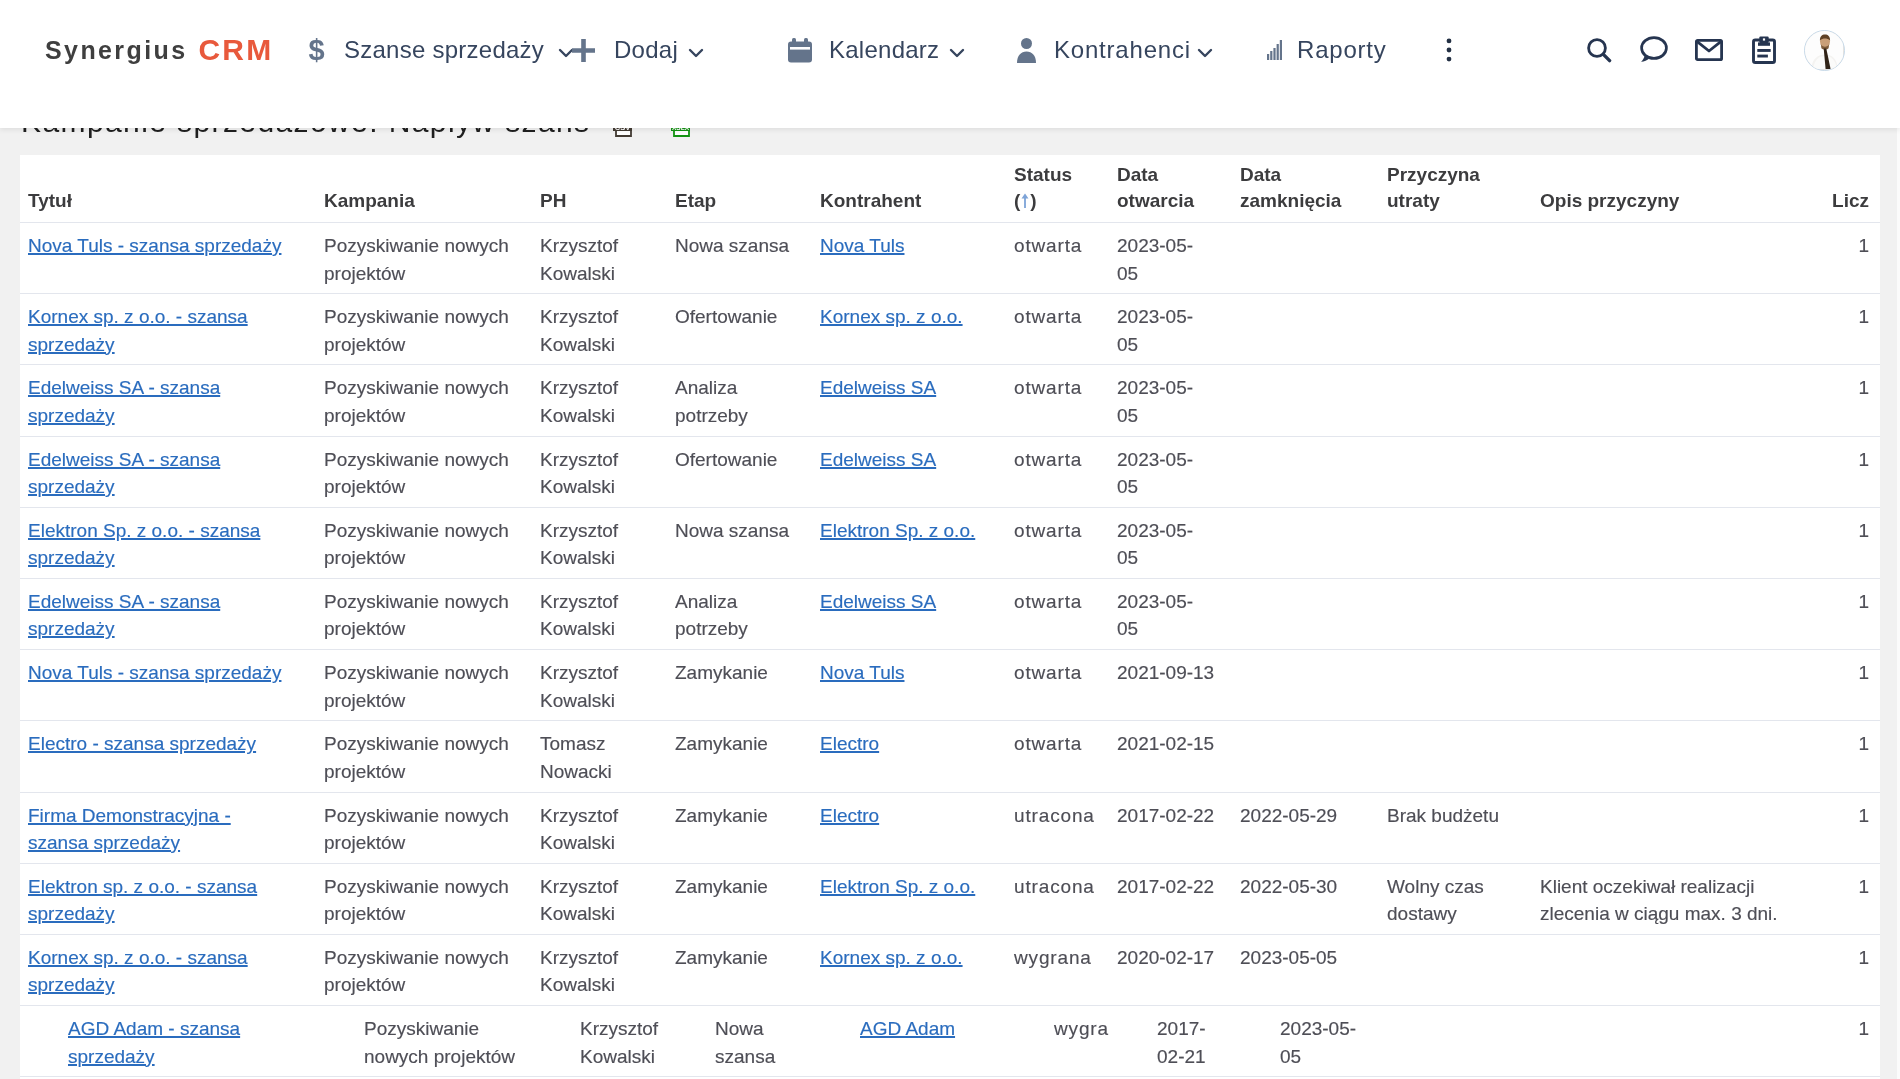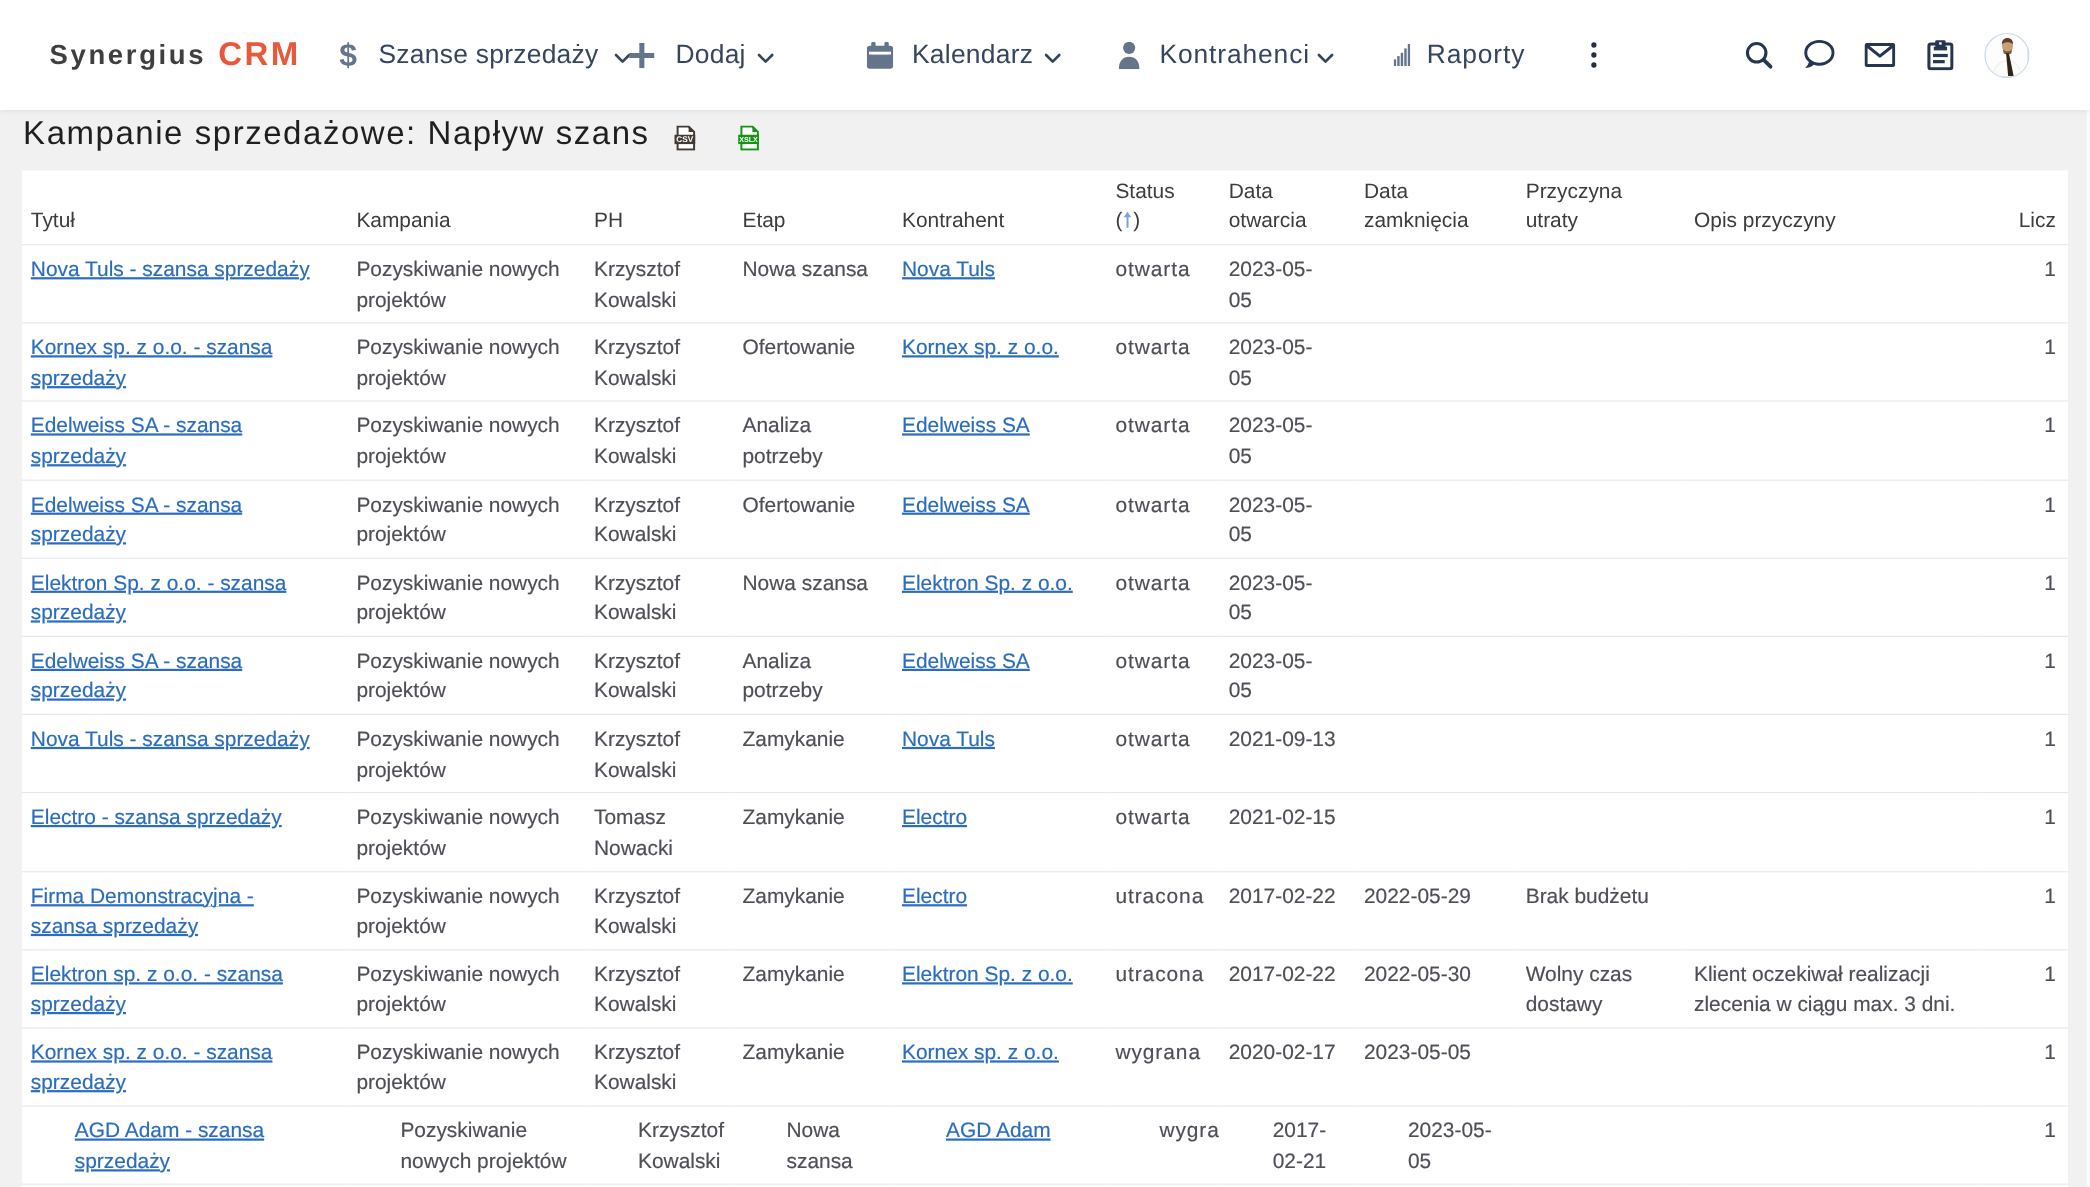--- a/index.html
+++ b/index.html
@@ -6,21 +6,21 @@
   * { margin:0; padding:0; box-sizing:border-box; }
   html,body { width:1900px; height:1079px; overflow:hidden; }
   body {
     background:#f1f1f1;
     font-family:"Liberation Sans", sans-serif;
     color:#4e4e56;
   }
   
   .navbar {
     position:relative;
-    height:100px;
+    height:128px;
     background:#ffffff;
     box-shadow:0 2px 5px rgba(0,0,0,0.08);
     z-index:5;
   }
   .nav-item { position:absolute; top:0; height:100px; display:flex; align-items:center; white-space:nowrap; }
   .logo { left:45px; font-size:25px; font-weight:700; letter-spacing:2.4px; color:#3f3f3f; }
   .logo .crm { color:#e8593c; font-size:30px; letter-spacing:2.2px; margin-left:11px; }
   .menu-text { font-size:24px; color:#36455e; letter-spacing:0.25px; }
   .chev { margin-left:10px; position:relative; top:3px; }
   
@@ -46,21 +46,21 @@
     width:1860px;
   }
   th, td {
     font-size:19px;
     text-align:left;
     vertical-align:top;
     overflow:hidden;
   }
   th {
     vertical-align:bottom;
-    font-weight:400;
+    font-weight:700;
     color:#3c3c3e;
     line-height:26px;
     padding:7px 8px 8px 8px;
     height:67px;
   }
   td { -webkit-text-stroke:0.15px #4e4e56; color:#4e4e56; line-height:27.5px; padding:9px 8px 3.7px 8px; height:71.2px; border-top:1px solid #e3e6ed; }
   tr.last td { border-bottom:1px solid #e3e6ed;padding-left:48px; }
   a { color:#2a6cbe; -webkit-text-stroke:0.15px #2a6cbe; text-decoration:underline; text-decoration-thickness:1.5px; }
   .num { text-align:right; padding-right:11px; }
   .st { letter-spacing:0.85px; }

